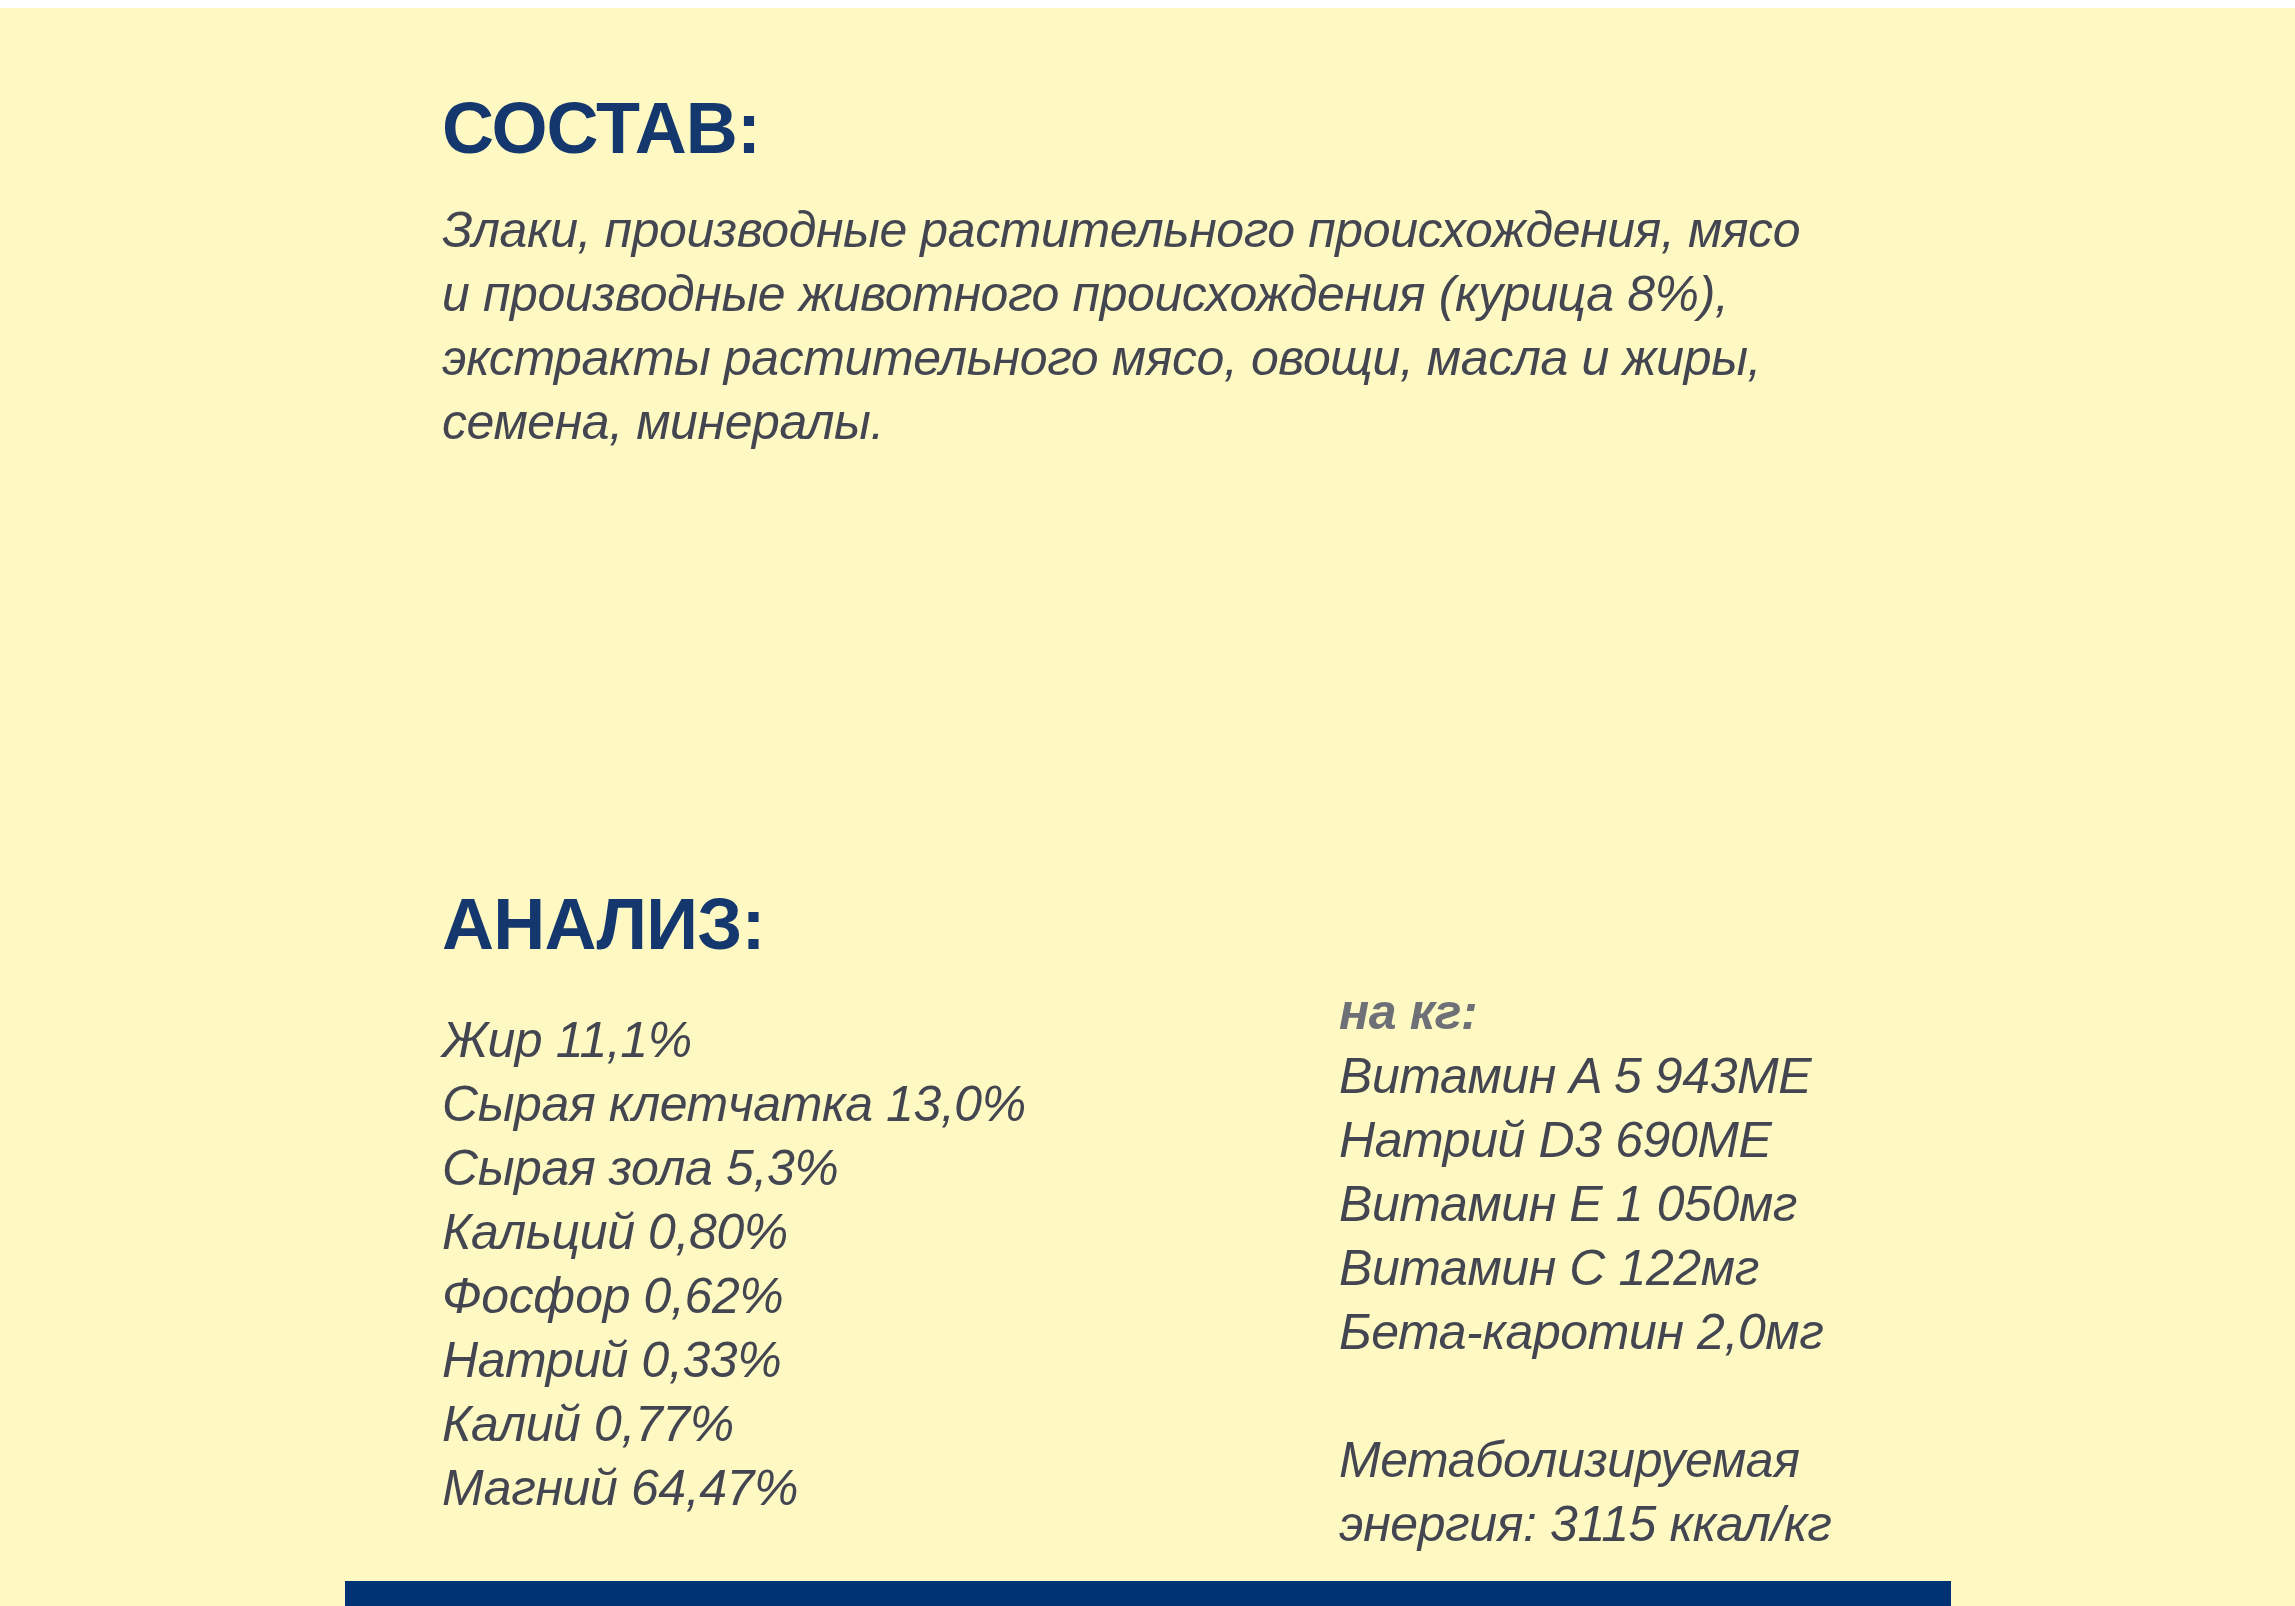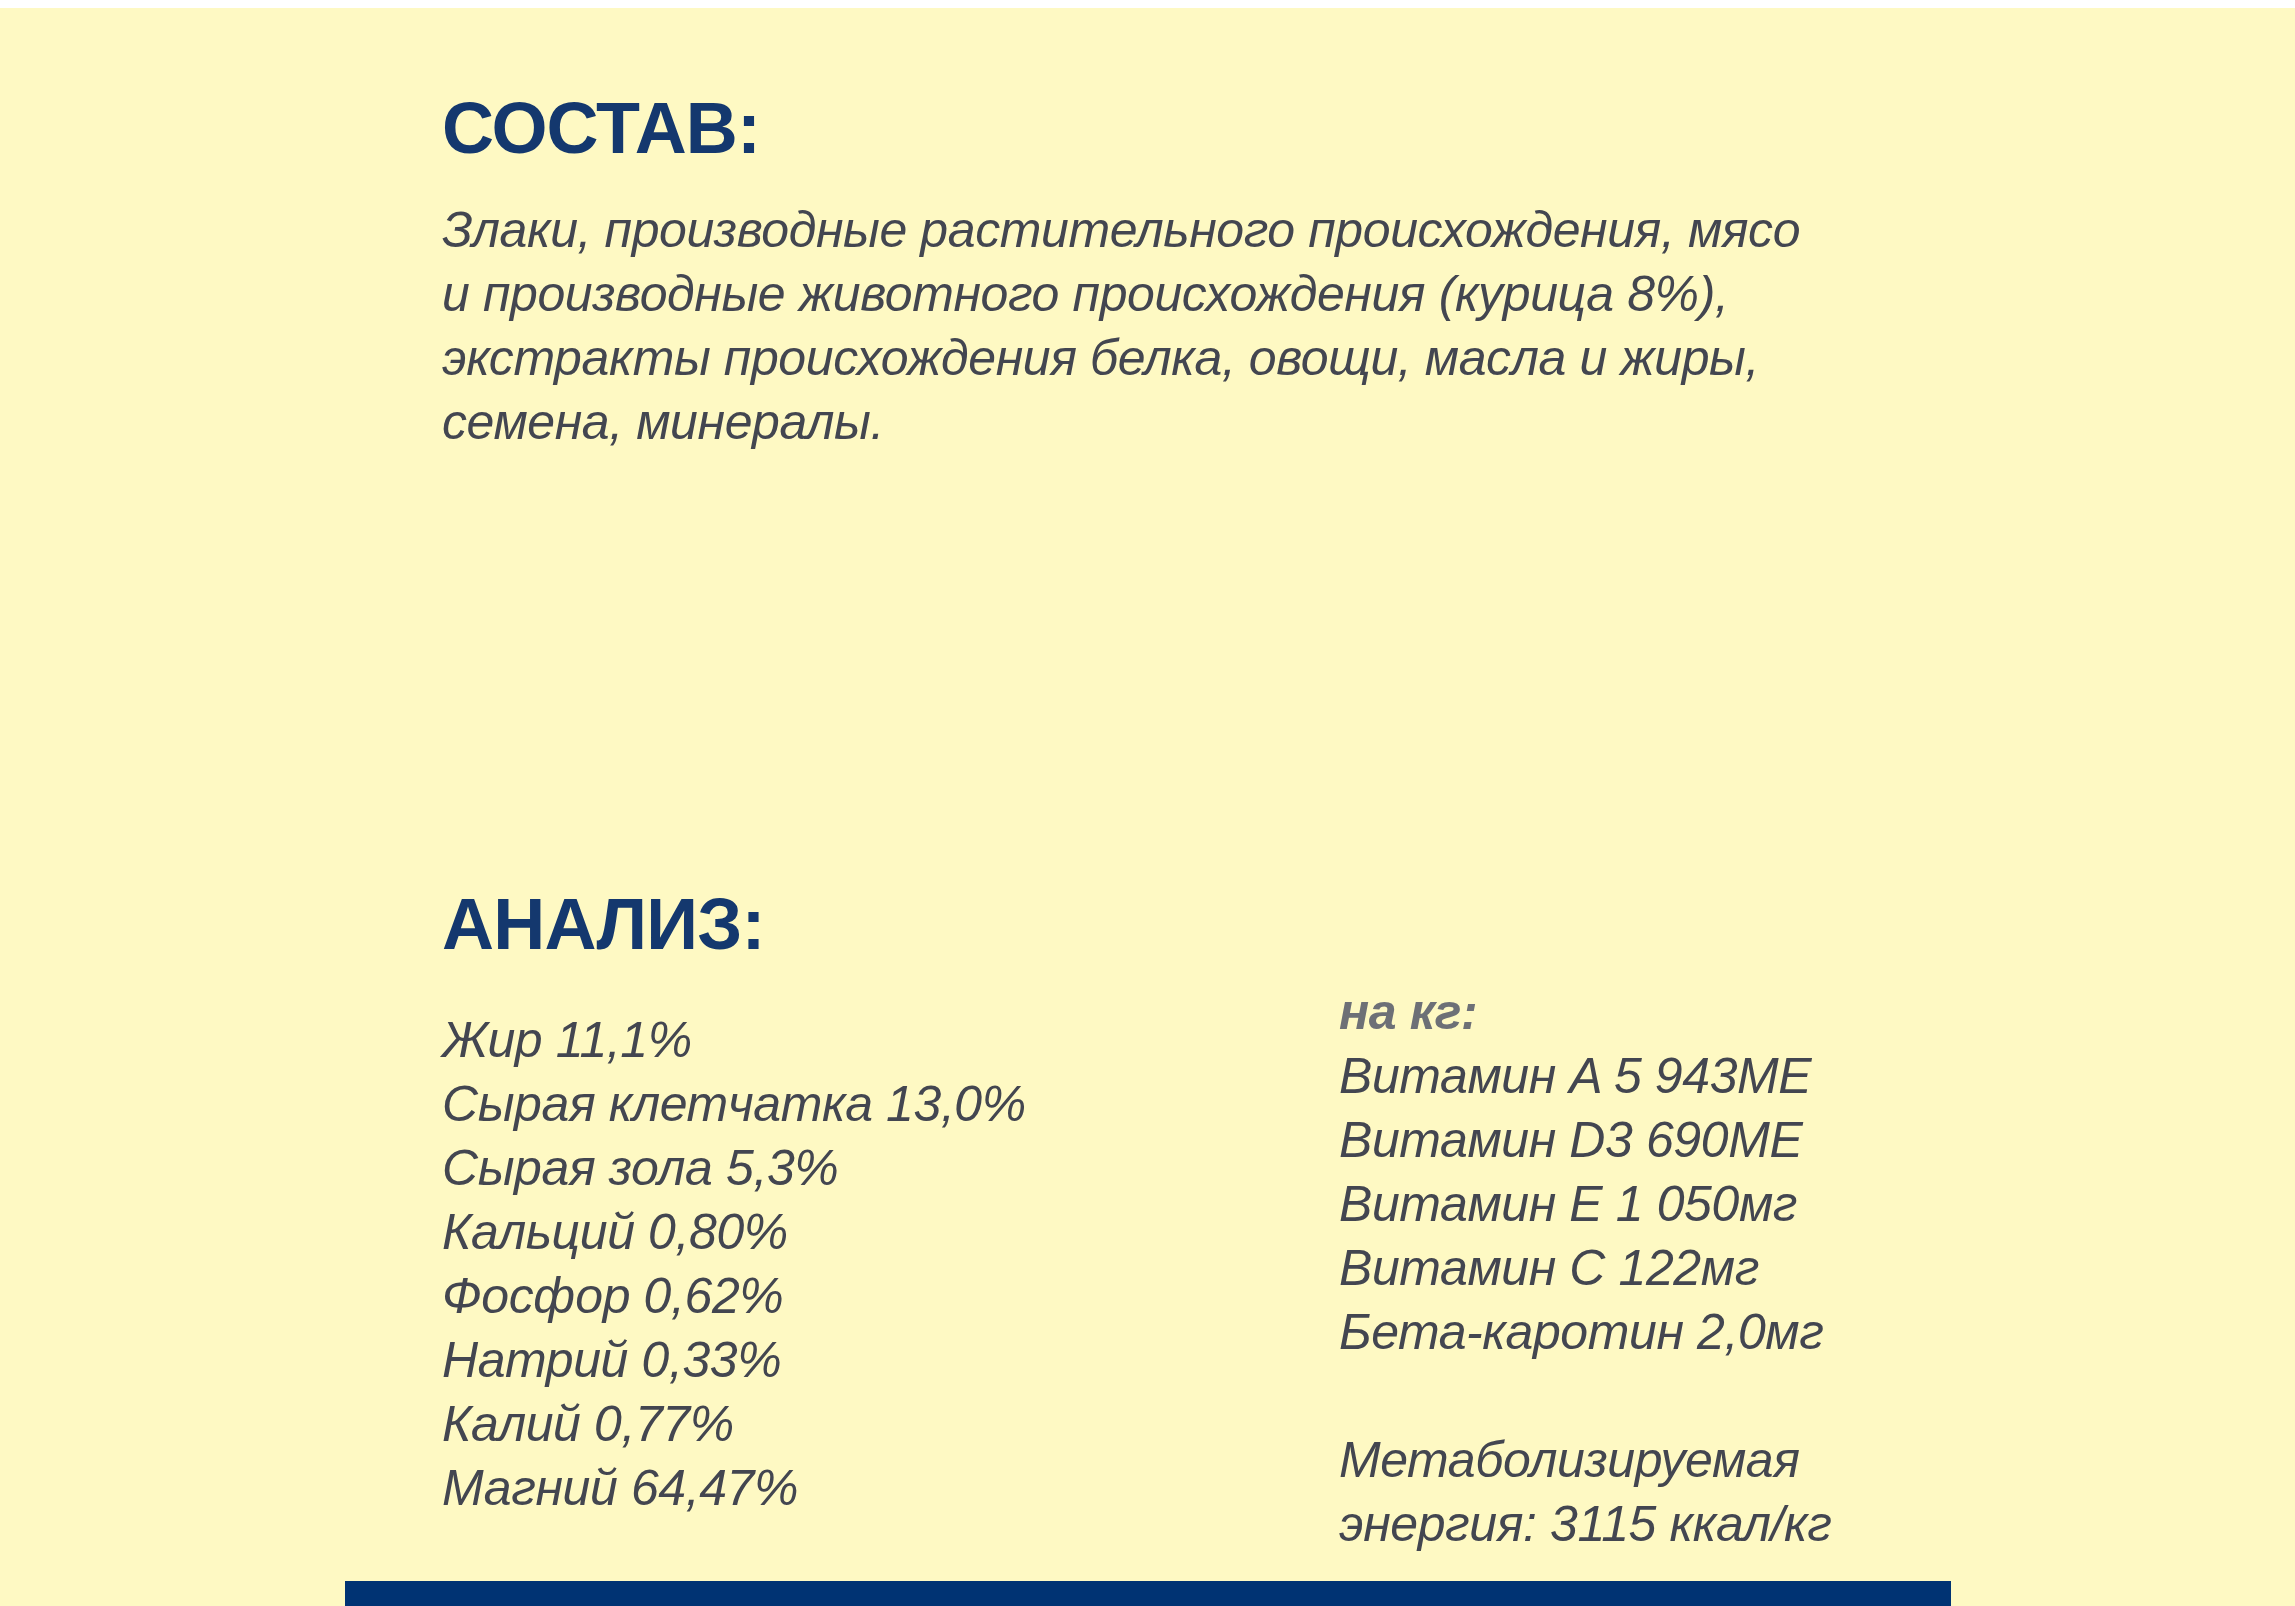--- a/index.html
+++ b/index.html
@@ -78,41 +78,41 @@
 </head>
 <body>
 
 <div class="page">
 
   <div class="section-heading heading-composition">СОСТАВ:</div>
 
   <div class="composition-paragraph body-text">
     <div class="line">Злаки, производные растительного происхождения, мясо</div>
     <div class="line">и производные животного происхождения (курица 8%),</div>
-    <div class="line">экстракты происхождения белка, овощи, масла и жиры,</div>
+    <div class="line">экстракты растительного мясо, овощи, масла и жиры,</div>
     <div class="line">семена, минералы.</div>
   </div>
 
   <div class="section-heading heading-analysis">АНАЛИЗ:</div>
 
   <div class="nutrient-column body-text">
     <div class="line">Жир 11,1%</div>
     <div class="line">Сырая клетчатка 13,0%</div>
     <div class="line">Сырая зола 5,3%</div>
     <div class="line">Кальций 0,80%</div>
     <div class="line">Фосфор 0,62%</div>
     <div class="line">Натрий 0,33%</div>
     <div class="line">Калий 0,77%</div>
     <div class="line">Магний 64,47%</div>
   </div>
 
   <div class="perkg-column body-text">
     <div class="line perkg-label">на кг:</div>
     <div class="line">Витамин A 5 943МЕ</div>
-    <div class="line">Витамин D3 690МЕ</div>
+    <div class="line">Натрий D3 690МЕ</div>
     <div class="line">Витамин E 1 050мг</div>
     <div class="line">Витамин C 122мг</div>
     <div class="line">Бета-каротин 2,0мг</div>
     <div class="spacer-line"></div>
     <div class="line">Метаболизируемая</div>
     <div class="line">энергия: 3115 ккал/кг</div>
   </div>
 
   <div class="bottom-bar"></div>
 

